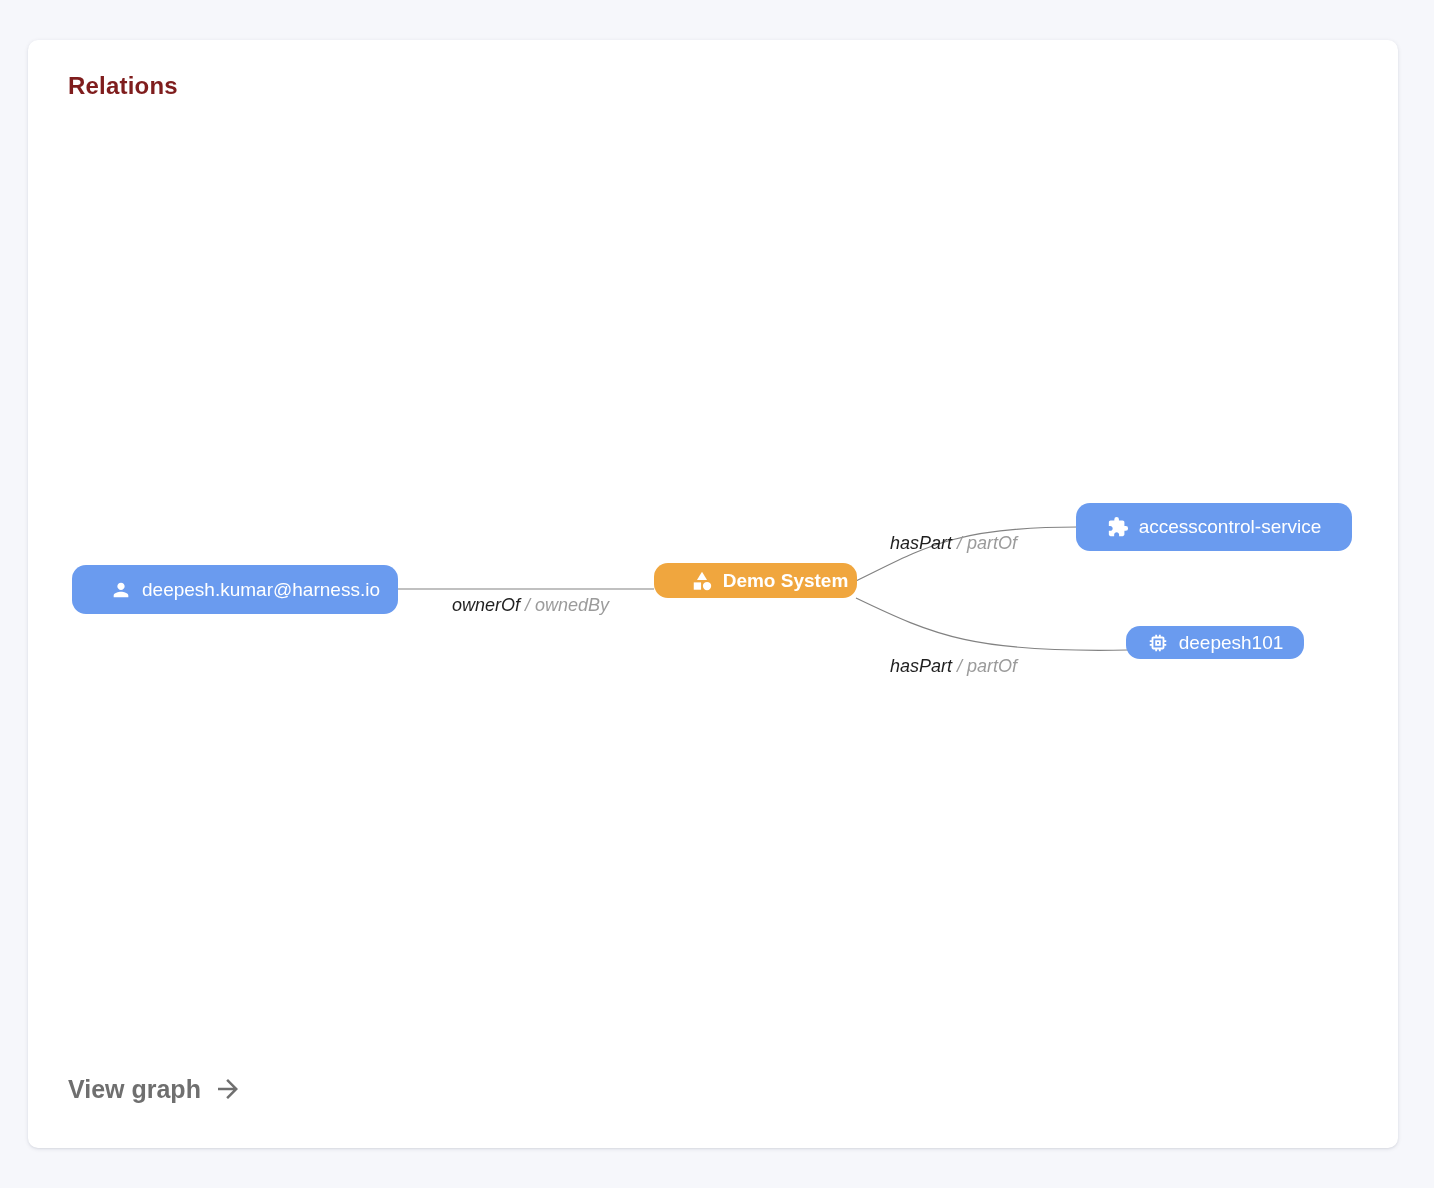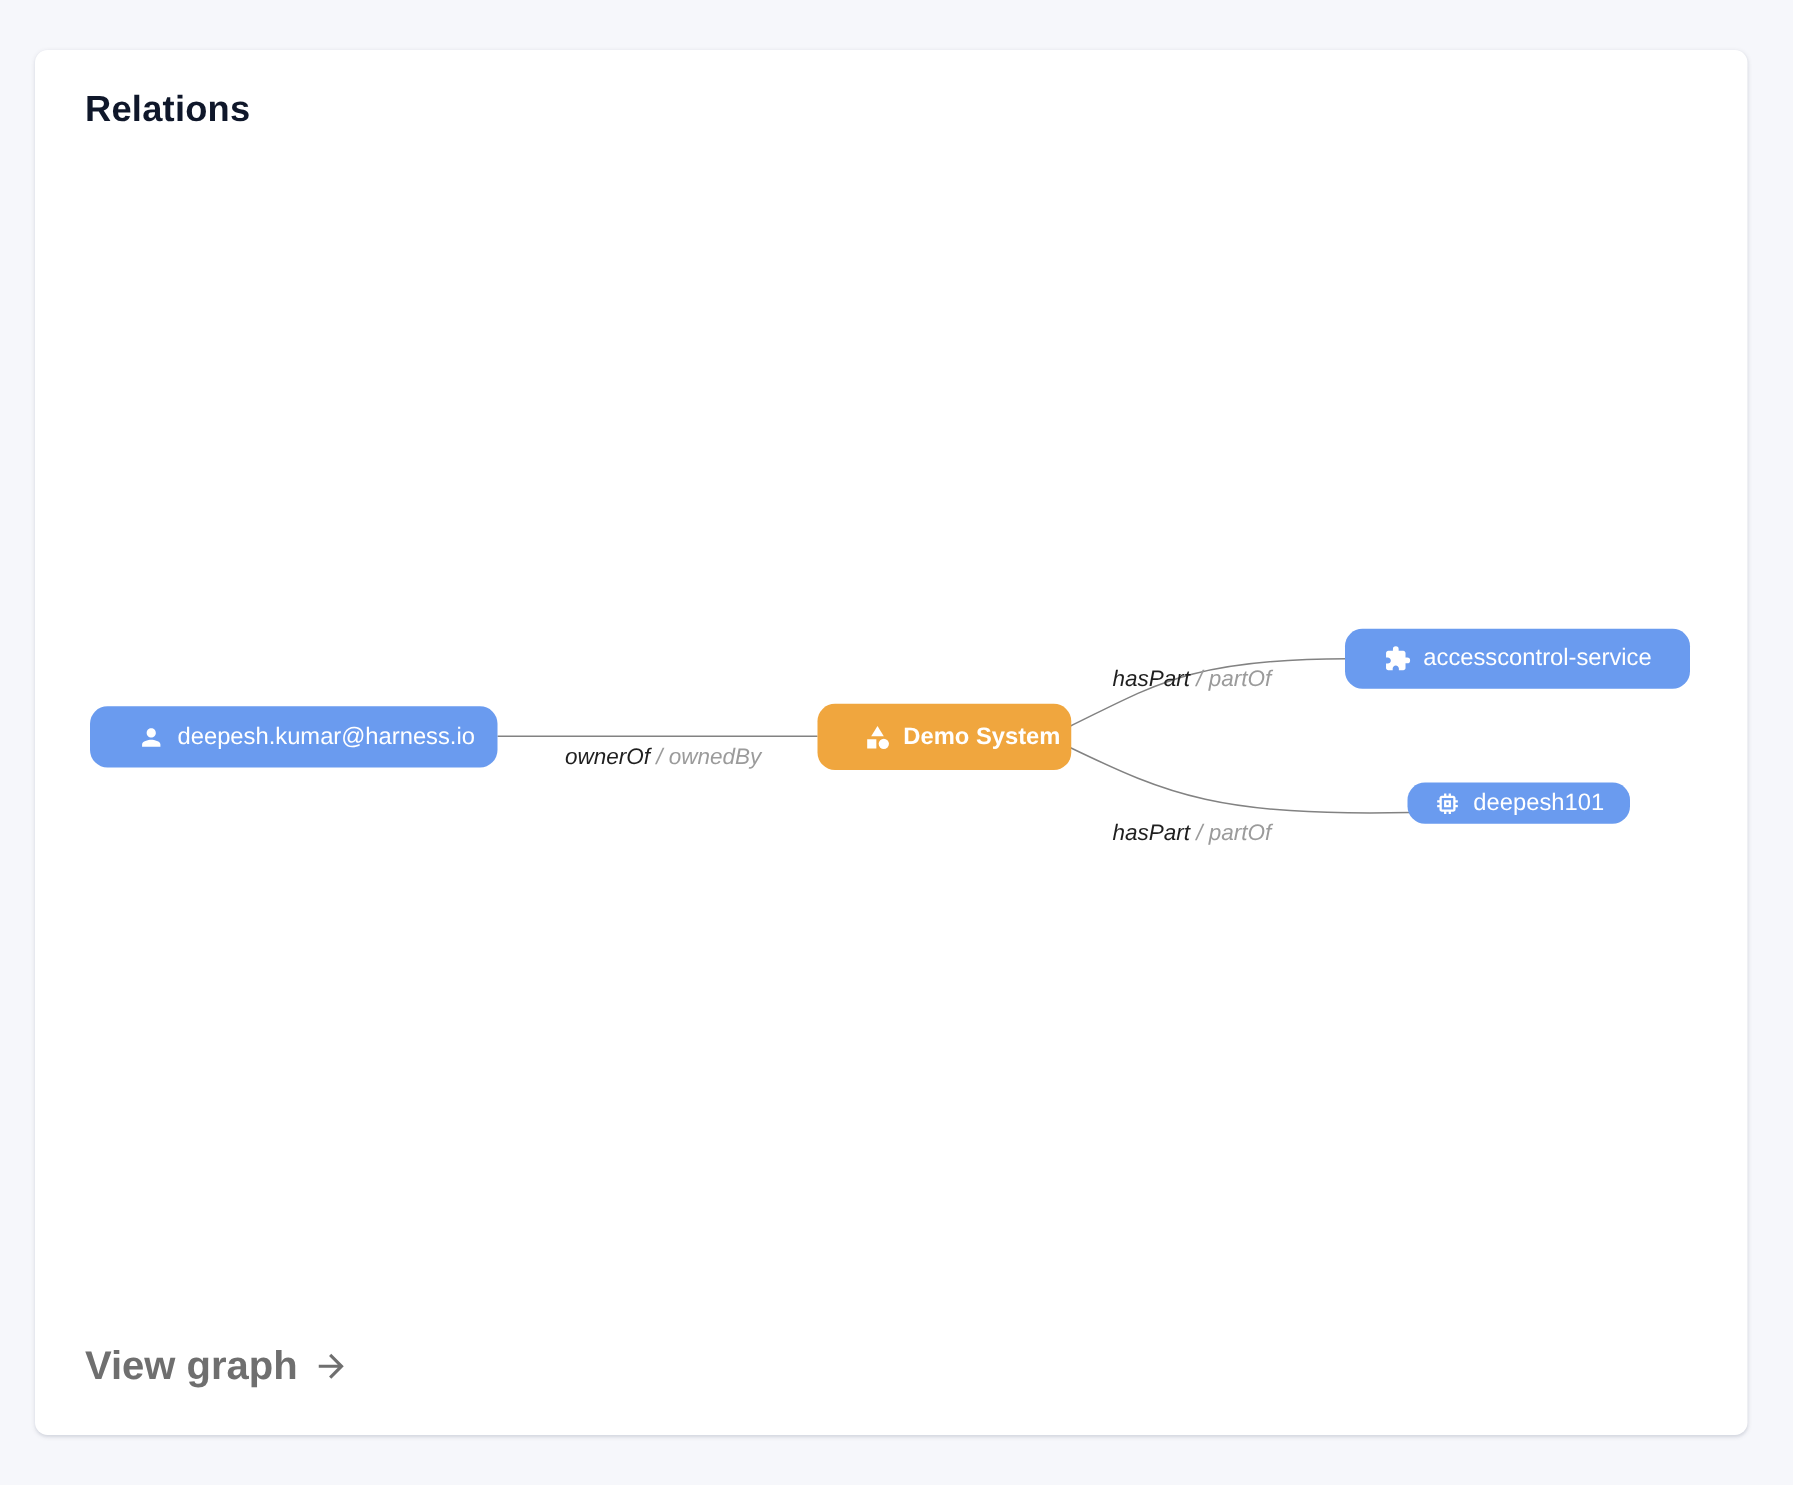--- a/index.html
+++ b/index.html
@@ -14,23 +14,23 @@
     position: absolute;
     left: 28px; top: 40px;
     width: 1370px; height: 1108px;
     background: #ffffff;
     border-radius: 10px;
     box-shadow: 0 1px 4px rgba(20,30,60,0.10), 0 1px 2px rgba(20,30,60,0.06);
   }
   .card-title {
     position: absolute;
     left: 68px; top: 72px;
-    font-size: 29px;
+    font-size: 24px;
     font-weight: 700;
-    color: #0f172a;
+    color: #7f1d1d;
     letter-spacing: 0.2px;
   }
   svg.edges {
     position: absolute;
     left: 0; top: 0;
     width: 1434px; height: 1188px;
     pointer-events: none;
   }
   .edge-line {
     fill: none;
@@ -46,42 +46,42 @@
     border-radius: 14px;
     color: #ffffff;
     font-size: 19px;
     cursor: pointer;
     white-space: nowrap;
   }
   .node svg { width: 22px; height: 22px; fill: #ffffff; flex: 0 0 auto; }
   .node-blue { background: #6a9bef; }
   .node-orange { background: #f0a63e; font-weight: 700; }
   .node-user    { left: 72px;   top: 565px; width: 326px; height: 49px; padding-left: 20px; }
-  .node-system  { left: 654px;  top: 563px; width: 203px; height: 53px; padding-left: 28px; }
+  .node-system  { left: 654px;  top: 563px; width: 203px; height: 35px; padding-left: 28px; }
   .node-service { left: 1076px; top: 503px; width: 276px; height: 48px; }
   .node-api     { left: 1126px; top: 626px; width: 178px; height: 33px; }
   .edge-label {
     position: absolute;
     font-size: 18px;
     white-space: nowrap;
     color: #1f1f1f;
     font-style: italic;
   }
   .edge-label .el-sep, .edge-label .el-rev { color: #9b9b9b; }
   .edge-label .el-sep { margin: 0 5px; }
   .edge-label-owner { left: 440px; top: 595px; margin-left: 12px; }
   .edge-label-haspart-top { left: 890px; top: 533px; }
   .edge-label-haspart-bottom { left: 890px; top: 656px; }
   .view-graph {
     position: absolute;
     left: 68px; top: 1074px;
     display: flex;
     align-items: center;
     gap: 12px;
-    font-size: 32px;
+    font-size: 25px;
     font-weight: 700;
     color: #6f6f6f;
     cursor: pointer;
   }
   .view-graph svg { width: 30px; height: 30px; fill: #6f6f6f; }
 </style>
 </head>
 <body>
 
 <div class="card"></div>

